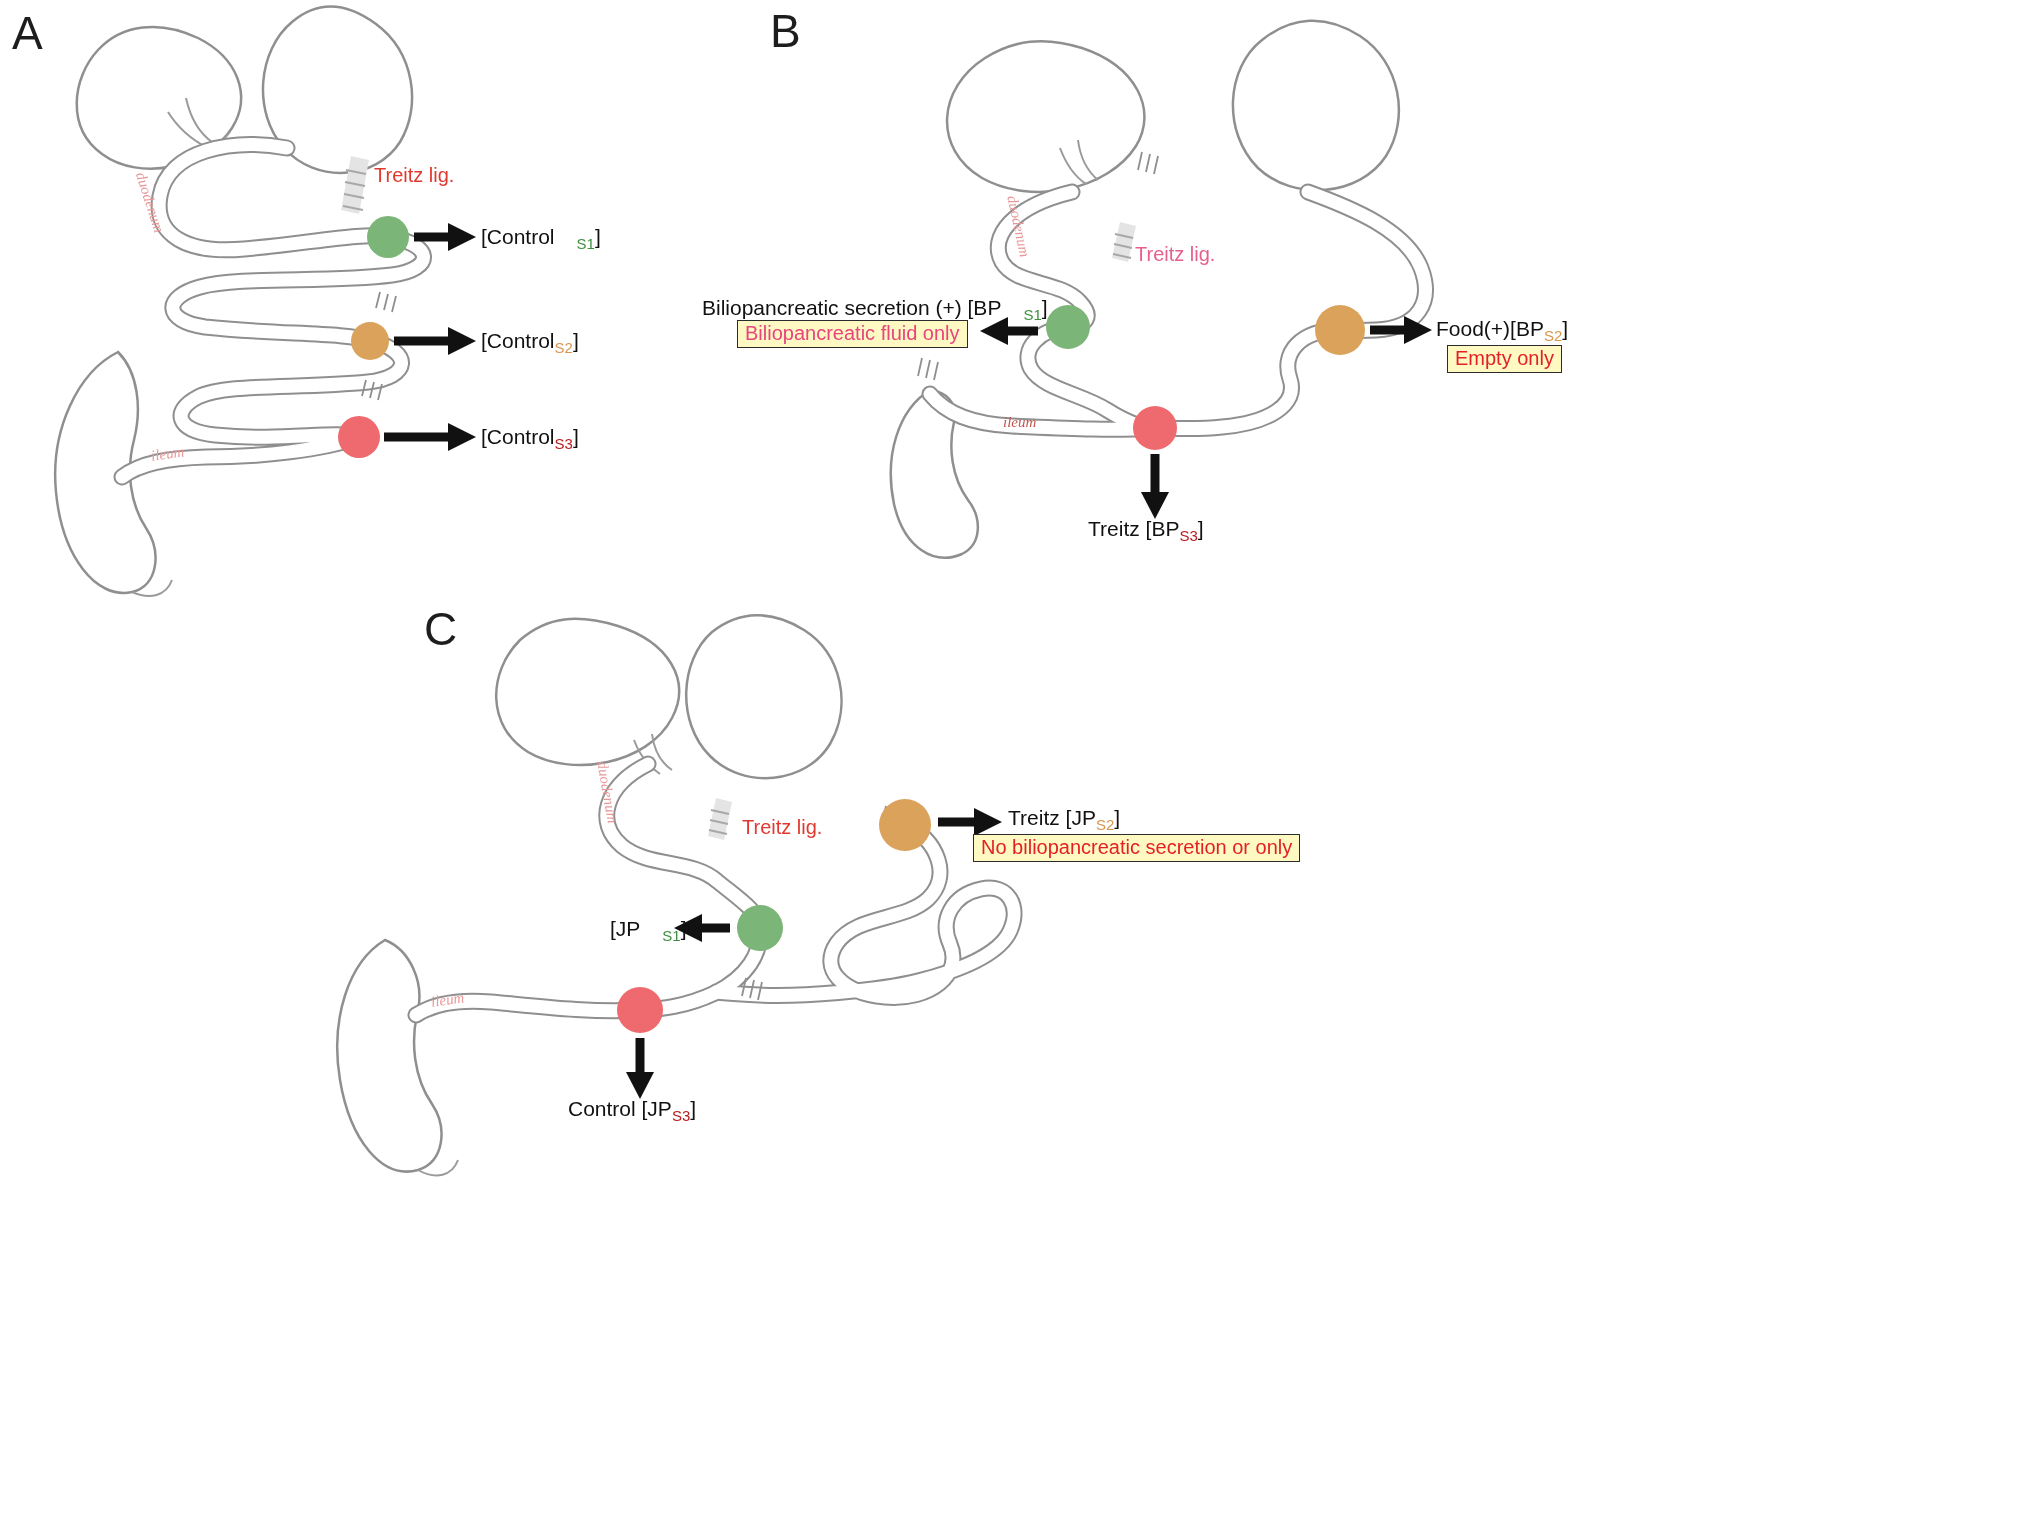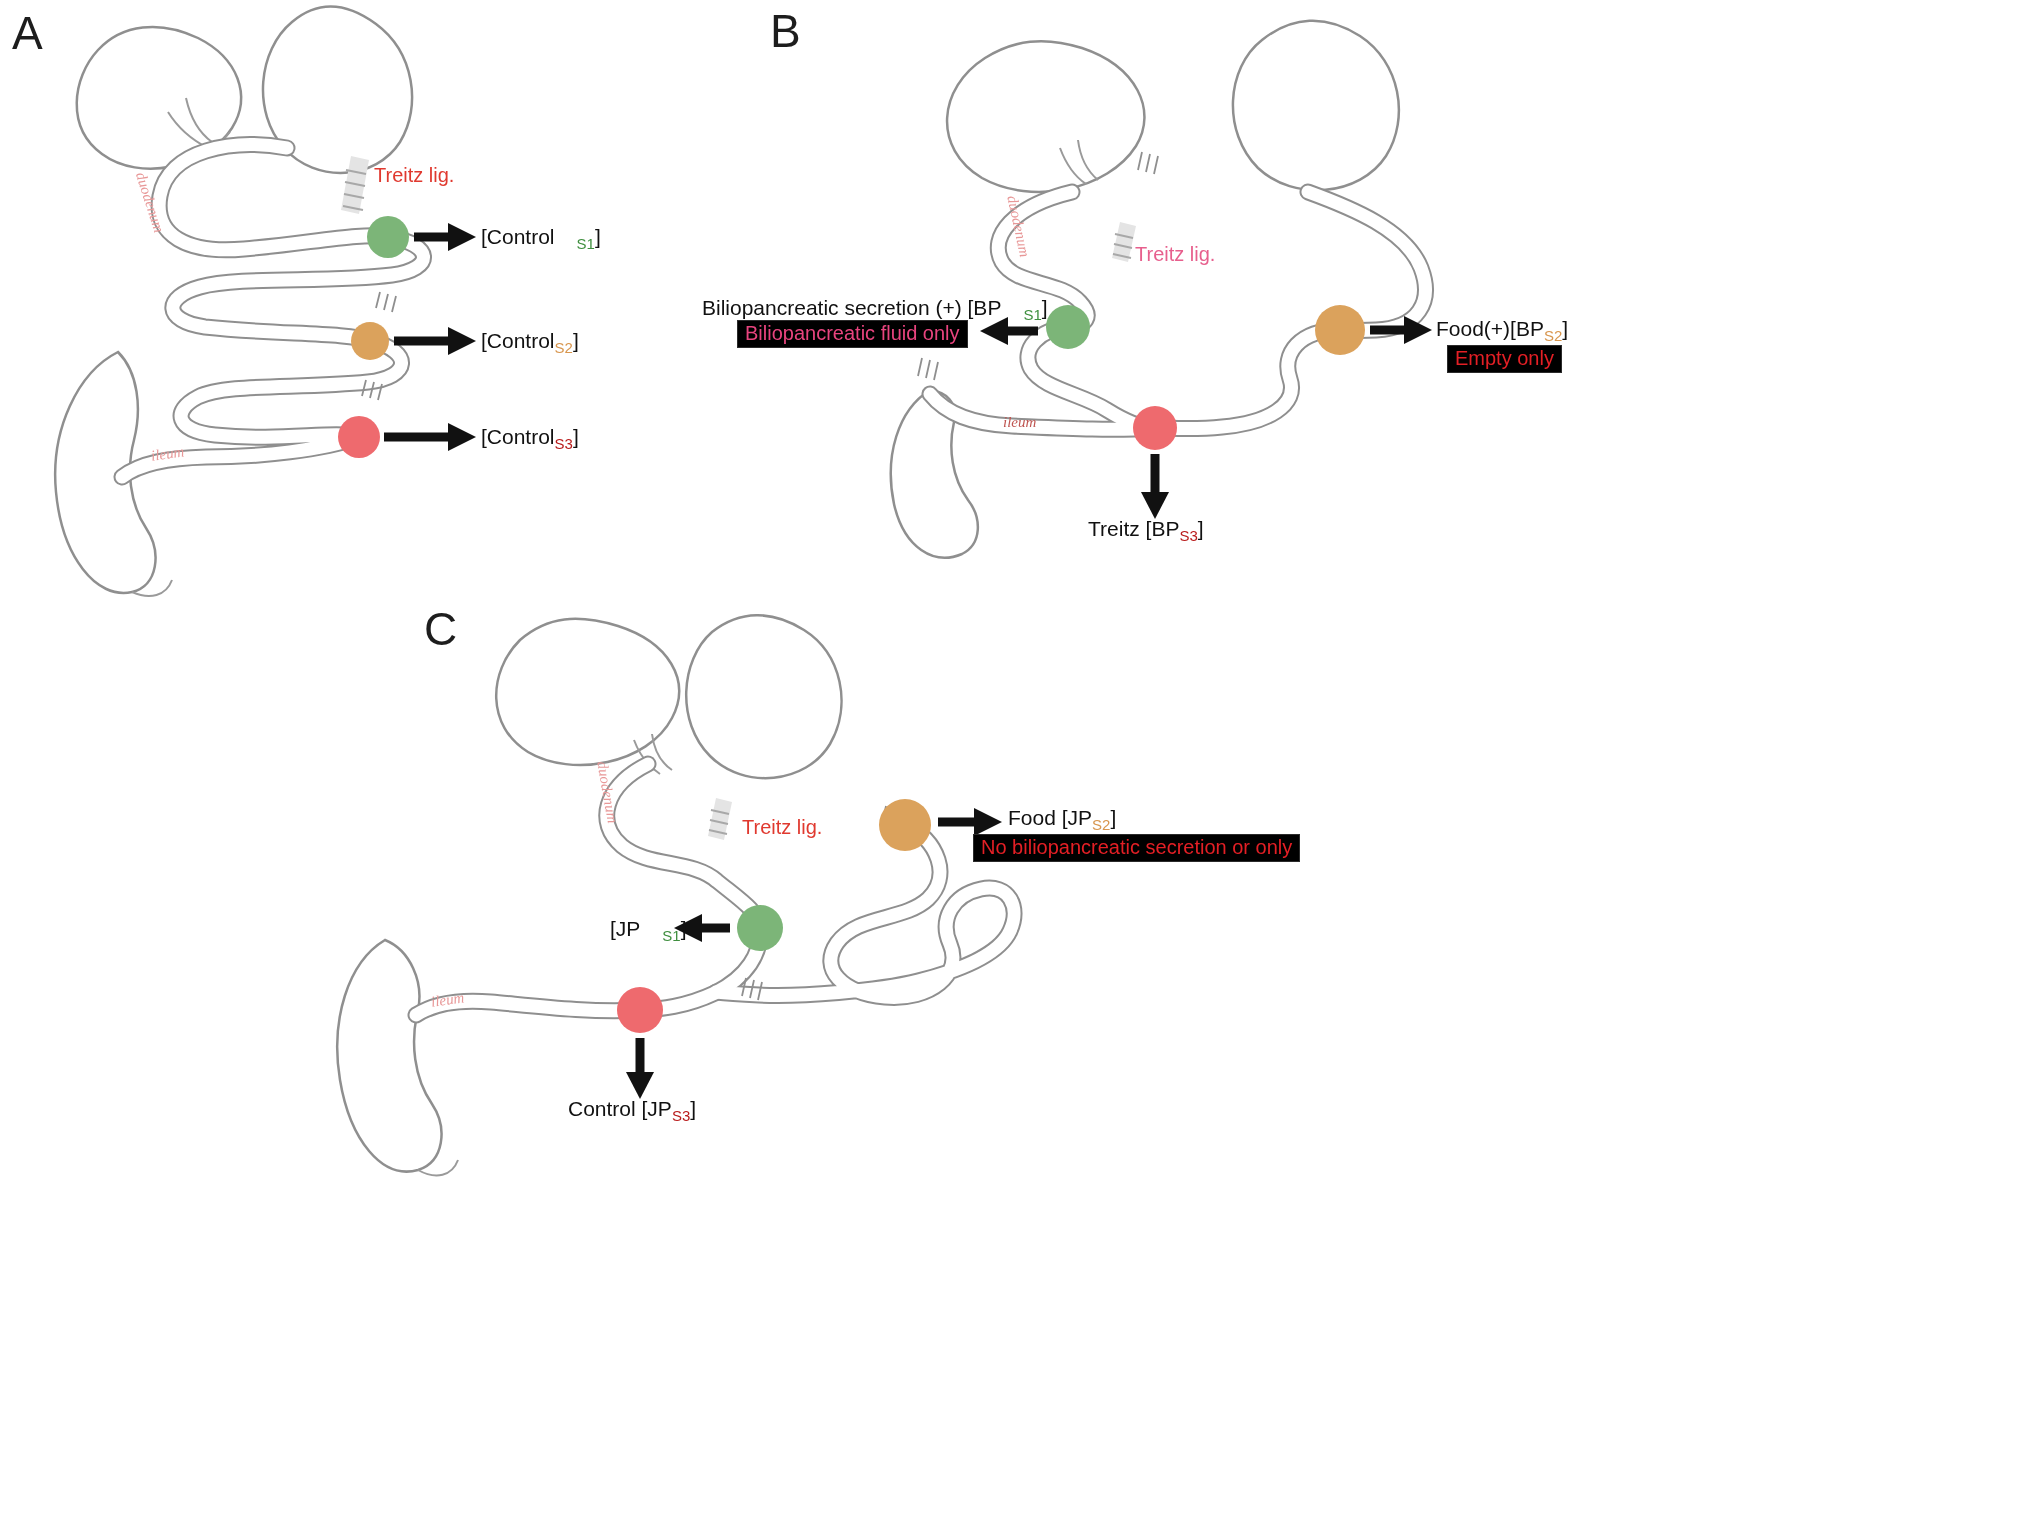--- a/index.html
+++ b/index.html
@@ -18,21 +18,21 @@
   .panel-letter{position:absolute;font-size:46px;color:#1d1d1d;}
   .lbl{position:absolute;font-size:21px;color:#111;white-space:nowrap;}
   .sub{font-size:15px;position:relative;top:5px;}
   .sub-s1{color:#3f8f3f;margin-left:22px;} .sub-s2{color:#d8964e;} .sub-s3{color:#b91c1c;}
   .treitz-red{position:absolute;font-size:20px;color:#e0392f;white-space:nowrap;}
   .treitz-pink{position:absolute;font-size:20px;color:#e75f8d;white-space:nowrap;}
   .organ-label{position:absolute;font-family:"Liberation Serif",serif;font-style:italic;
                font-size:15px;color:#e89898;white-space:nowrap;}
   .organ-label.dark{color:#bf5450;}
   .rot{transform-origin:left top;}
-  .boxed{position:absolute;border:1.5px solid #2b2b2b;background:#000000;padding:1px 7px 2px;
+  .boxed{position:absolute;border:1.5px solid #2b2b2b;background:#fef9c3;padding:1px 7px 2px;
          font-size:20px;white-space:nowrap;}
   .box-pink{color:#e8447e;} .box-red{color:#e41f25;}
 </style>
 </head>
 <body>
 
 <div class="figure">
 
   <svg class="art" width="2032" height="1528" viewBox="0 0 2032 1528">
     <defs>
@@ -174,21 +174,21 @@
   <div class="panel-letter" style="left:424px;top:602px">C</div>
   <div class="treitz-red" style="left:742px;top:816px">Treitz lig.</div>
   <div class="organ-label rot" style="left:610px;top:760px;transform:rotate(80deg)">duodenum</div>
   <div class="organ-label rot" style="left:430px;top:994px;transform:rotate(-8deg)">ileum</div>
 
   <div class="lbl" style="left:610px;top:917px">
     <span>[JP</span><span class="sub sub-s1">S1</span><span>]</span>
   </div>
 
   <div class="lbl" style="left:1008px;top:806px">
-    <span>Food [JP</span><span class="sub sub-s2">S2</span><span>]</span>
+    <span>Treitz [JP</span><span class="sub sub-s2">S2</span><span>]</span>
   </div>
   <div class="boxed box-red" style="left:973px;top:834px">No biliopancreatic secretion or only</div>
 
   <div class="lbl" style="left:568px;top:1097px">
     <span>Control [JP</span><span class="sub sub-s3">S3</span><span>]</span>
   </div>
 
 </div>
 
 </body></html>

